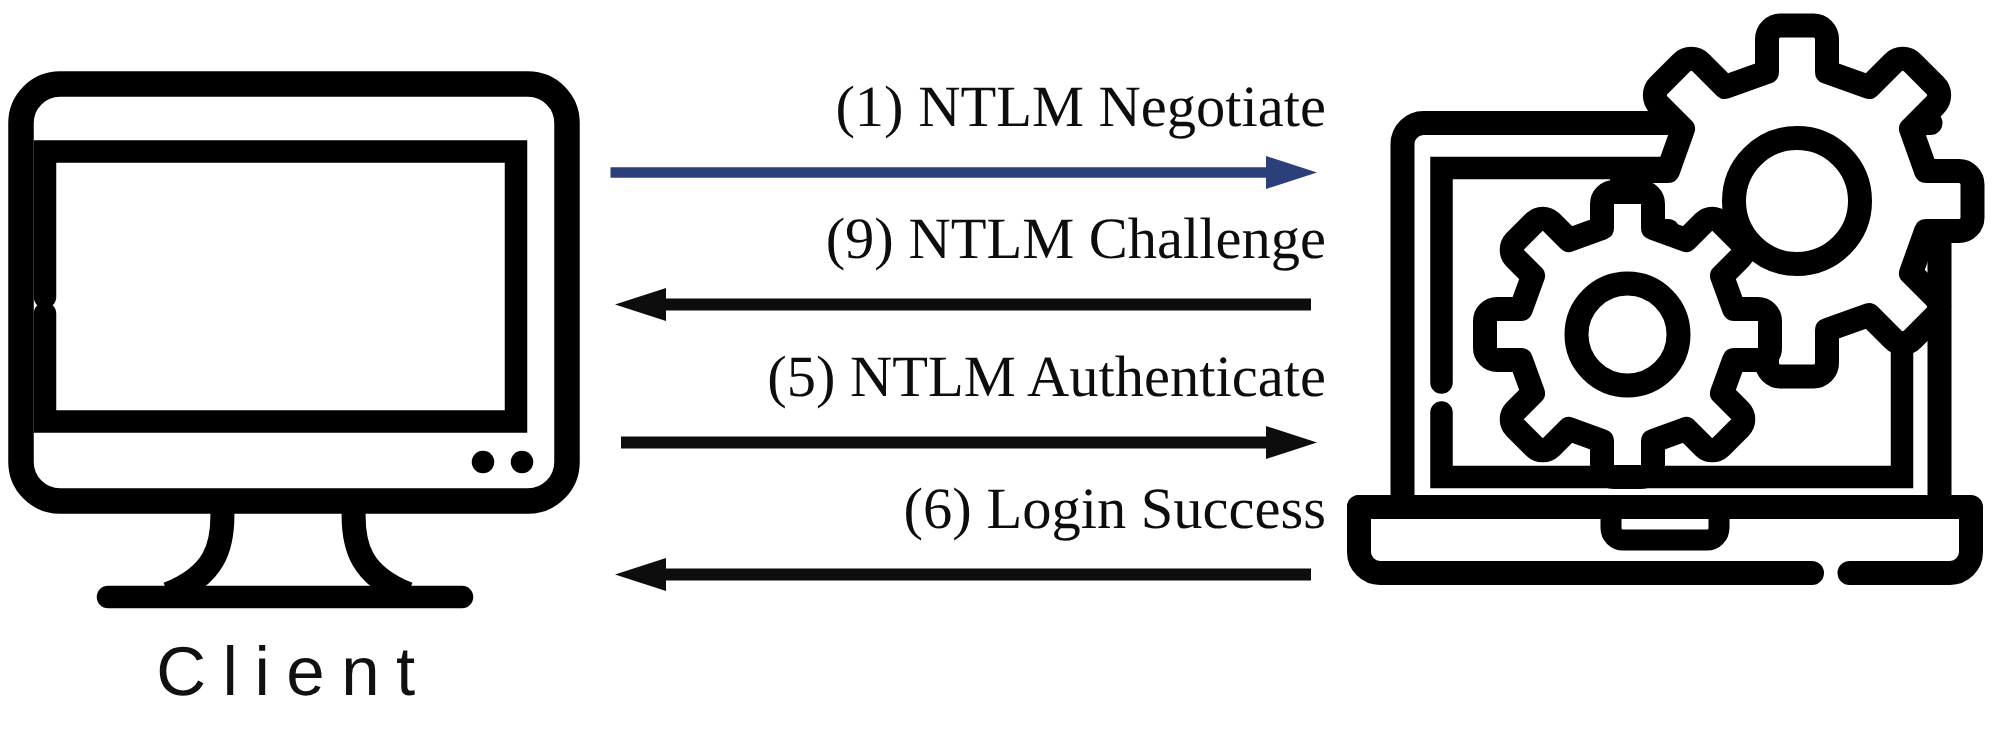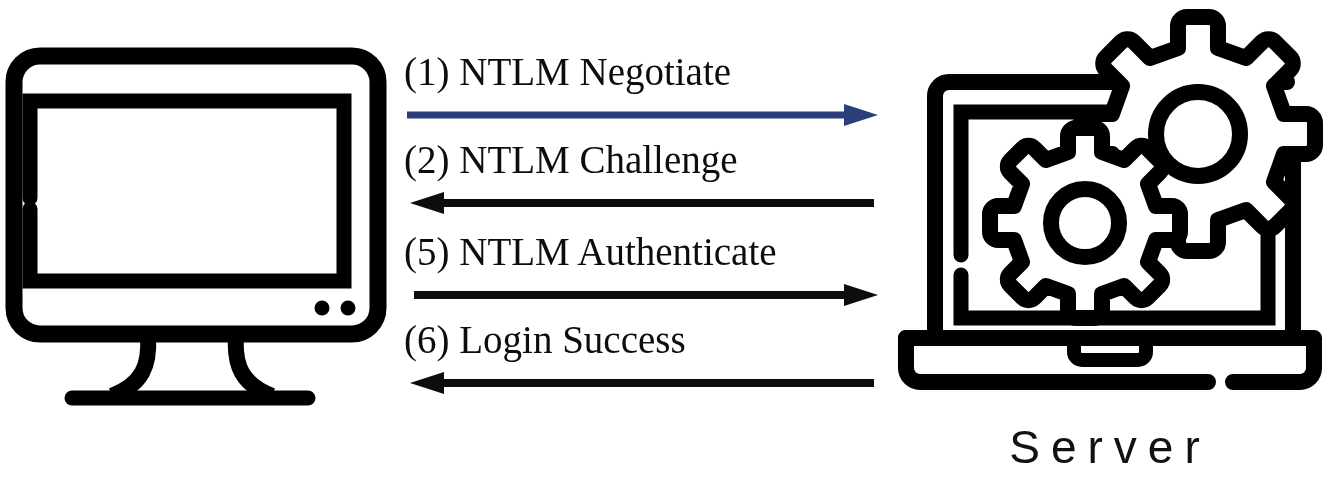--- a/index.html
+++ b/index.html
@@ -67,21 +67,21 @@
   
   .msg-row {
     position: absolute;
     left: 404px;
     width: 480px;
   }
   .msg-label {
     position: absolute;
     left: 0;
     width: 480px;
-    text-align: left;
+    text-align: right;
     font-size: 39px;
     line-height: 1;
     color: #0d0d0d;
     white-space: nowrap;
     letter-spacing: 0px;
   }
   .msg-arrow {
     position: absolute;
     left: 0;
     width: 480px;
@@ -111,20 +111,23 @@
       <circle cx="322" cy="290" r="7.5" fill="#000000"></circle>
       <circle cx="348" cy="290" r="7.5" fill="#000000"></circle>
 
       <path d="M 148 318 C 150 348 142 366 112 378" fill="none" stroke="#000000" stroke-width="16" stroke-linecap="butt"></path>
       <path d="M 236 318 C 234 348 242 366 272 378" fill="none" stroke="#000000" stroke-width="16" stroke-linecap="butt"></path>
 
       <line x1="72" y1="380" x2="308" y2="380" stroke="#000000" stroke-width="15" stroke-linecap="round"></line>
     </svg>
   </div>
 
+  <div id="client-label-wrap">
+    <span class="node-label">Client</span>
+  </div>
 
   <div id="server-node" class="node">
     <svg class="node-icon" width="444" height="412" viewBox="0 0 444 412" xmlns="http://www.w3.org/2000/svg">
 
       <path d="M 47 338 L 47 96 A 14 14 0 0 1 61 82 L 369 82 A 14 14 0 0 1 383 96 L 383 130" fill="none" stroke="#000000" stroke-width="16" stroke-linecap="round" stroke-linejoin="round"></path>
       <path d="M 405 150 L 405 338" fill="none" stroke="#000000" stroke-width="16" stroke-linecap="round"></path>
       <path d="M 383 96 A 14 14 0 0 1 397 82 L 399 82" fill="none" stroke="#000000" stroke-width="16" stroke-linecap="round"></path>
 
       <path d="M 73 255 L 73 112 L 240 112" fill="none" stroke="#000000" stroke-width="15" stroke-linecap="round" stroke-linejoin="miter"></path>
       <path d="M 73 275 L 73 318 L 380 318 L 380 152" fill="none" stroke="#000000" stroke-width="15" stroke-linecap="round" stroke-linejoin="miter"></path>
@@ -155,34 +158,31 @@
           L 260 262 L 272 274 A 8 8 0 0 1 272 285 L 259 298 A 8 8 0 0 1 248 298 L 236 286
           L 214 294 L 214 310 A 8 8 0 0 1 206 318 L 188 318 A 8 8 0 0 1 180 310 L 180 294
           L 158 286 L 146 298 A 8 8 0 0 1 135 298 L 122 285 A 8 8 0 0 1 122 274 L 134 262
           L 126 240 L 110 240 A 8 8 0 0 1 102 232 L 102 214 A 8 8 0 0 1 110 206 L 126 206
           L 134 184 L 122 172 A 8 8 0 0 1 122 161 L 135 148 A 8 8 0 0 1 146 148 L 158 160 Z" fill="#ffffff" stroke="#000000" stroke-width="16" stroke-linejoin="round"></path>
         <circle cx="197" cy="223" r="34" fill="#ffffff" stroke="#000000" stroke-width="16"></circle>
       </g>
     </svg>
   </div>
 
-  <div id="server-label-wrap">
-    <span class="node-label">Server</span>
-  </div>
 
   <div id="row-1" class="msg-row">
     <div class="msg-label">(1) NTLM Negotiate</div>
     <svg class="msg-arrow" viewBox="0 0 480 26" xmlns="http://www.w3.org/2000/svg" preserveAspectRatio="none">
       <line x1="3" y1="13" x2="440" y2="13" stroke="#2b3f7a" stroke-width="7"></line>
       <polygon points="440,2 474,13 440,24" fill="#2b3f7a"></polygon>
     </svg>
   </div>
 
   <div id="row-2" class="msg-row">
-    <div class="msg-label">(2) NTLM Challenge</div>
+    <div class="msg-label">(9) NTLM Challenge</div>
     <svg class="msg-arrow" viewBox="0 0 480 26" xmlns="http://www.w3.org/2000/svg" preserveAspectRatio="none">
       <line x1="40" y1="13" x2="470" y2="13" stroke="#0d0d0d" stroke-width="8"></line>
       <polygon points="40,2 6,13 40,24" fill="#0d0d0d"></polygon>
     </svg>
   </div>
 
   <div id="row-3" class="msg-row">
     <div class="msg-label">(5) NTLM Authenticate</div>
     <svg class="msg-arrow" viewBox="0 0 480 26" xmlns="http://www.w3.org/2000/svg" preserveAspectRatio="none">
       <line x1="10" y1="13" x2="440" y2="13" stroke="#0d0d0d" stroke-width="8"></line>

